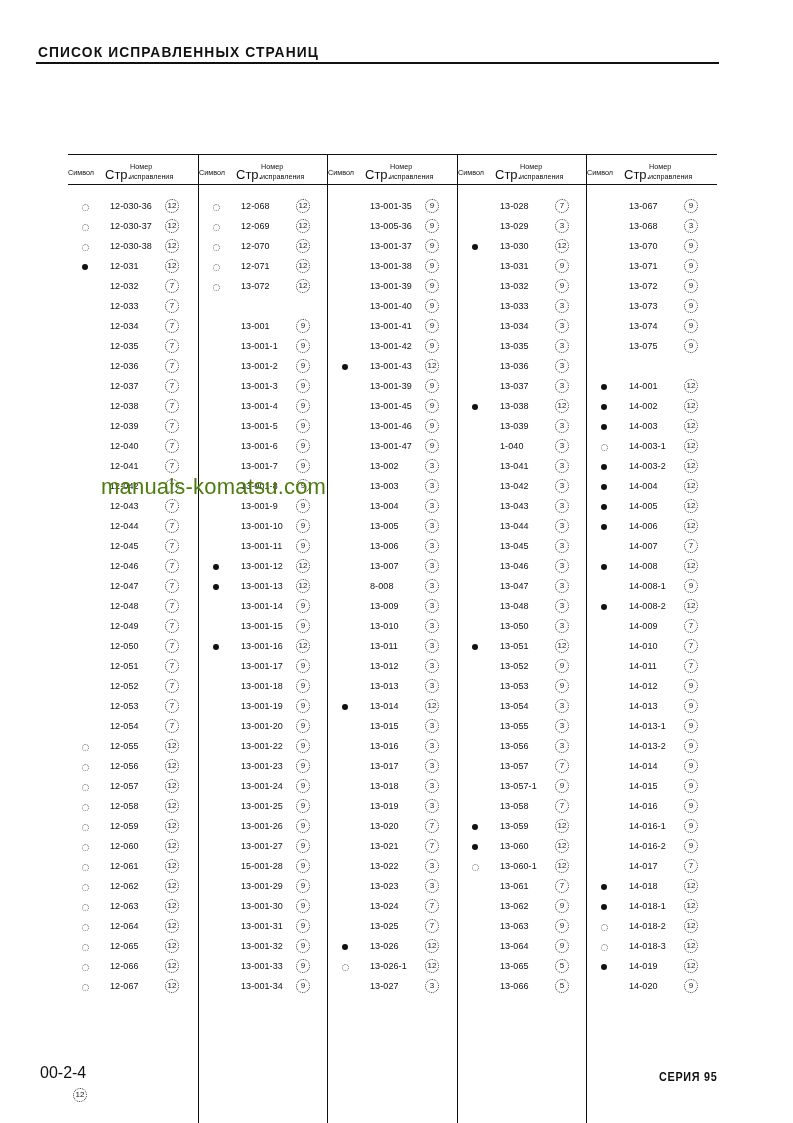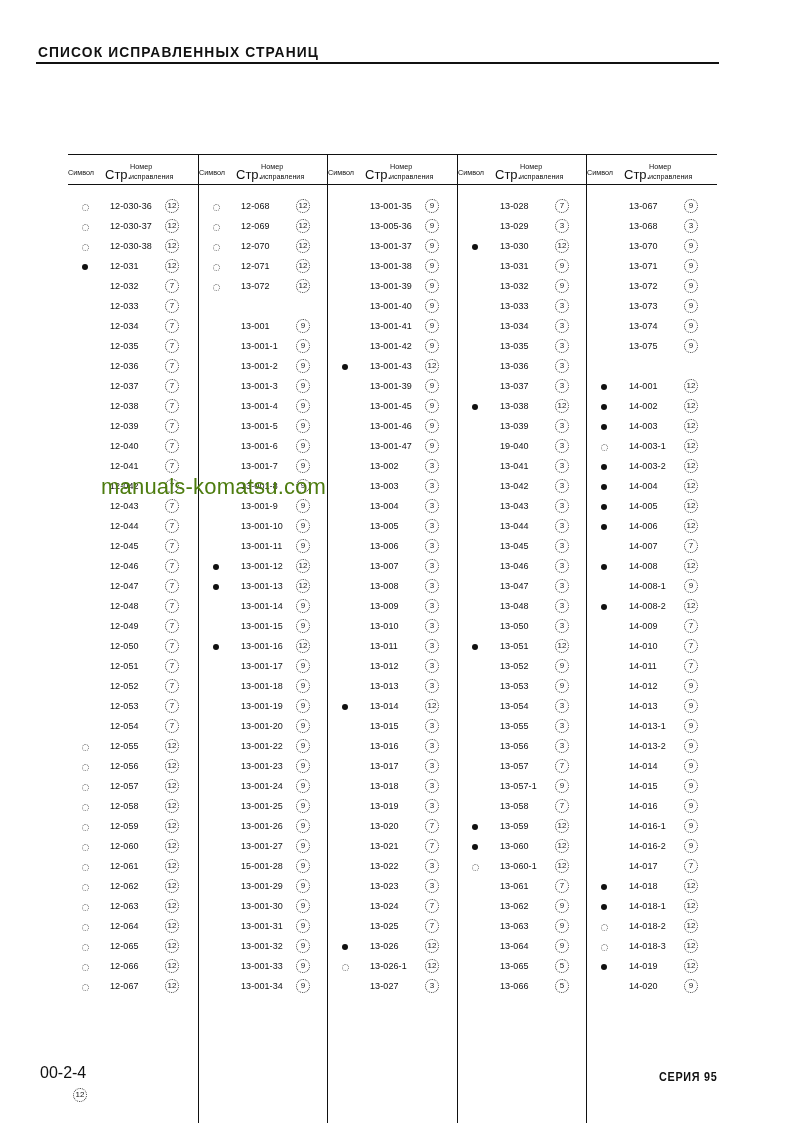--- a/index.html
+++ b/index.html
@@ -561,21 +561,21 @@
           <span class="pg">13-006</span>
           <span class="rev">3</span>
         </div>
         <div class="row">
           <span class="sym"></span>
           <span class="pg">13-007</span>
           <span class="rev">3</span>
         </div>
         <div class="row">
           <span class="sym"></span>
-          <span class="pg">13-008</span>
+          <span class="pg">8-008</span>
           <span class="rev">3</span>
         </div>
         <div class="row">
           <span class="sym"></span>
           <span class="pg">13-009</span>
           <span class="rev">3</span>
         </div>
         <div class="row">
           <span class="sym"></span>
           <span class="pg">13-010</span>
@@ -735,21 +735,21 @@
           <span class="pg">13-038</span>
           <span class="rev">12</span>
         </div>
         <div class="row">
           <span class="sym"></span>
           <span class="pg">13-039</span>
           <span class="rev">3</span>
         </div>
         <div class="row">
           <span class="sym"></span>
-          <span class="pg">19-040</span>
+          <span class="pg">1-040</span>
           <span class="rev">3</span>
         </div>
         <div class="row">
           <span class="sym"></span>
           <span class="pg">13-041</span>
           <span class="rev">3</span>
         </div>
         <div class="row">
           <span class="sym"></span>
           <span class="pg">13-042</span>

